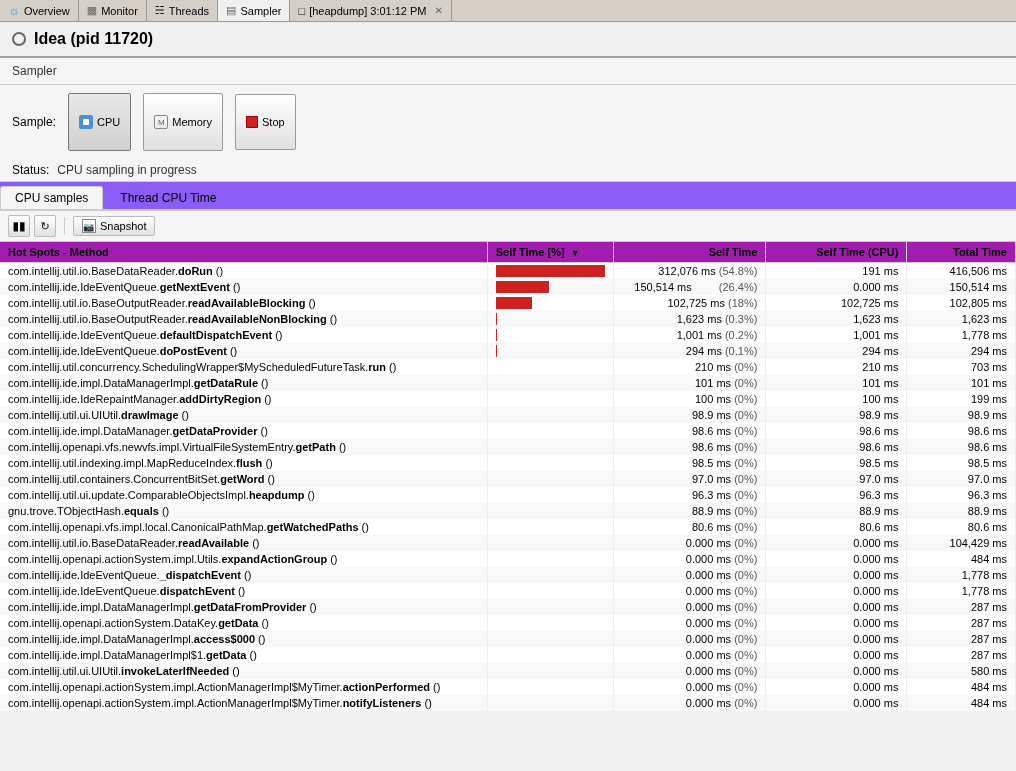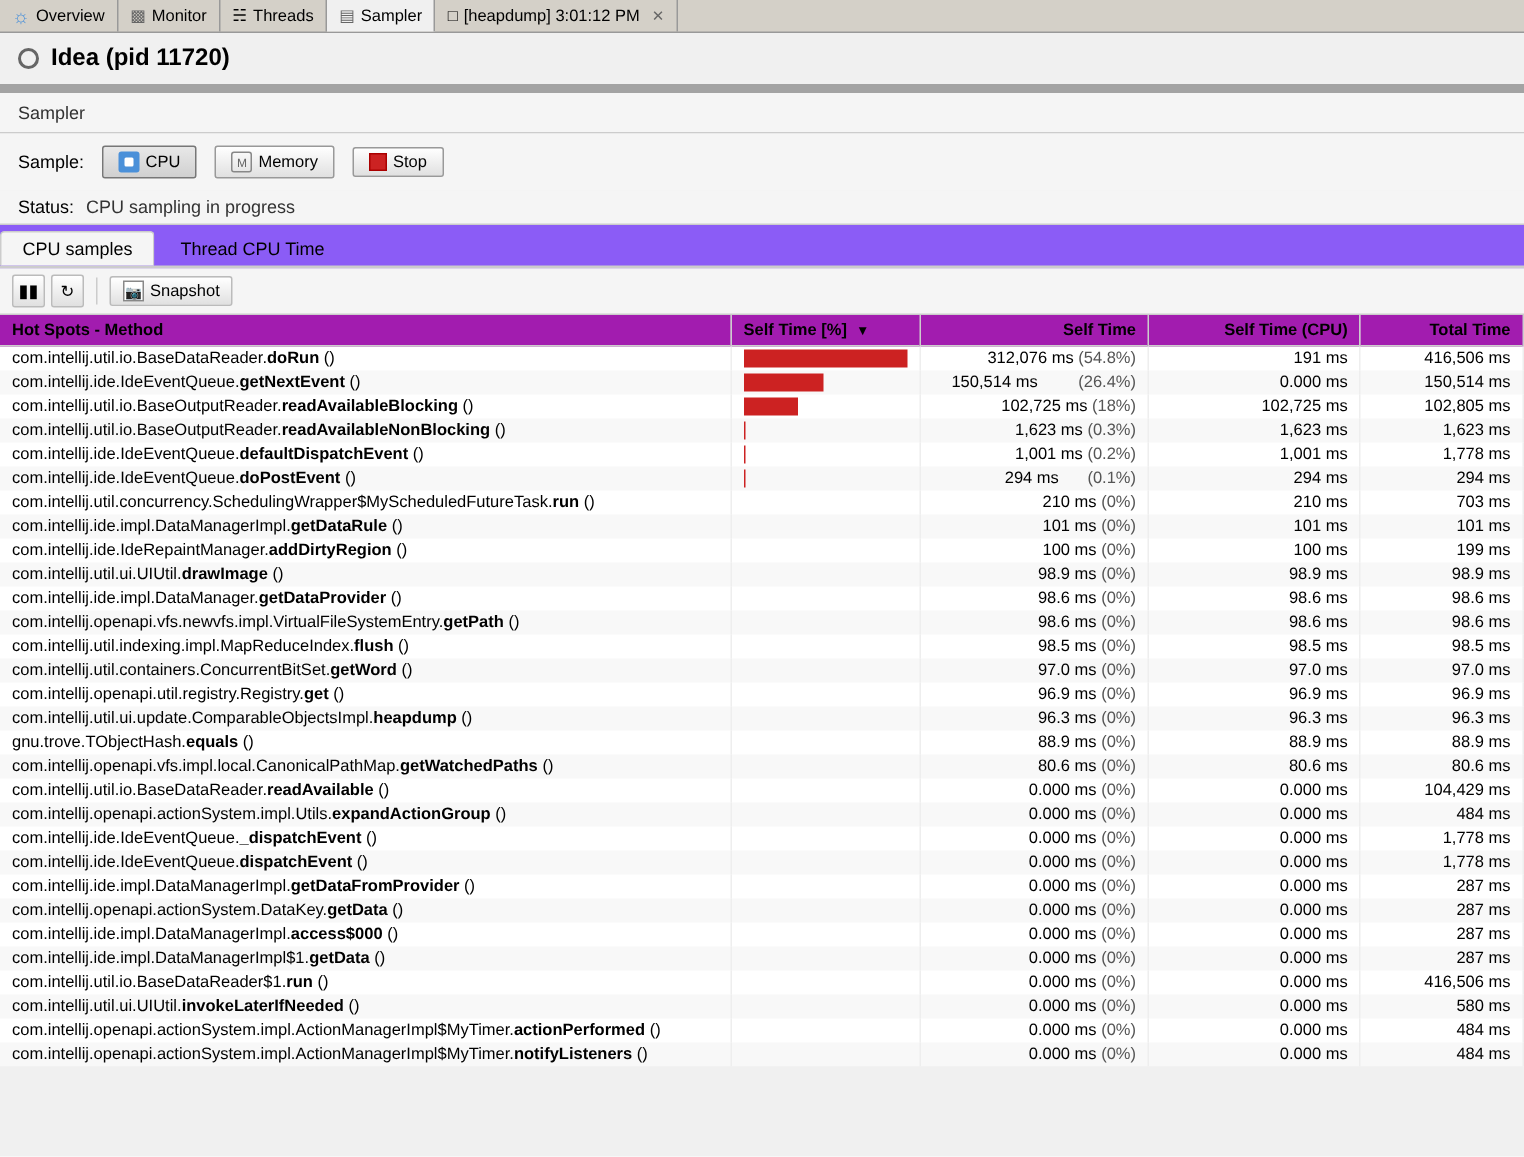--- a/index.html
+++ b/index.html
@@ -31,21 +31,21 @@
       margin-left: 4px;
       font-size: 10px;
       color: #666;
       cursor: pointer;
     }
 
     
     .title-bar {
       background: #f0f0f0;
       padding: 8px 12px;
-      border-bottom: 6px solid #a3a3a3;
+      border-bottom: 2px solid #a3a3a3;
       display: flex;
       align-items: center;
       gap: 8px;
     }
     .title-circle {
       width: 14px;
       height: 14px;
       border: 2px solid #666;
       border-radius: 50%;
       flex-shrink: 0;
@@ -73,21 +73,21 @@
       background: #f5f5f5;
     }
     .sample-label {
       font-size: 12px;
       font-weight: normal;
     }
     .btn {
       display: flex;
       align-items: center;
       gap: 4px;
-      padding: 3px 10px;
+      padding: 21px 10px;
       border: 1px solid #999;
       background: linear-gradient(to bottom, #ffffff, #e0e0e0);
       cursor: pointer;
       font-size: 11px;
       border-radius: 2px;
     }
     .btn.active {
       background: linear-gradient(to bottom, #e8e8e8, #d0d0d0);
       border-color: #777;
     }
@@ -377,21 +377,21 @@
           </td>
           <td class="right"><span>1,001 ms</span> <span style="color:#555;">(0.2%)</span></td>
           <td class="right">1,001 ms</td>
           <td class="right">1,778 ms</td>
         </tr>
         <tr>
           <td><span>com.intellij.ide.IdeEventQueue.</span><span class="method-bold">doPostEvent</span><span> ()</span></td>
           <td class="bar-cell">
             <div class="bar-wrap"><div class="bar-fill" style="width:0.2px;"></div></div>
           </td>
-          <td class="right"><span>294 ms</span> <span style="color:#555;margin-left:16px;">(0.1%)</span></td>
+          <td class="right"><span>294 ms</span> <span style="color:#555;">(0.1%)</span></td>
           <td class="right">294 ms</td>
           <td class="right">294 ms</td>
         </tr>
         <tr>
           <td><span>com.intellij.util.concurrency.SchedulingWrapper$MyScheduledFutureTask.</span><span class="method-bold">run</span><span> ()</span></td>
           <td class="bar-cell">
             <div class="bar-wrap"><div class="bar-fill" style="width:0px;"></div></div>
           </td>
           <td class="right"><span>210 ms</span> <span style="color:#555;">(0%)</span></td>
           <td class="right">210 ms</td>
@@ -454,29 +454,20 @@
         <tr>
           <td><span>com.intellij.util.containers.ConcurrentBitSet.</span><span class="method-bold">getWord</span><span> ()</span></td>
           <td class="bar-cell">
             <div class="bar-wrap"><div class="bar-fill" style="width:0px;"></div></div>
           </td>
           <td class="right"><span>97.0 ms</span> <span style="color:#555;">(0%)</span></td>
           <td class="right">97.0 ms</td>
           <td class="right">97.0 ms</td>
         </tr>
         <tr>
-          <td><span>com.intellij.openapi.util.registry.Registry.</span><span class="method-bold">get</span><span> ()</span></td>
-          <td class="bar-cell">
-            <div class="bar-wrap"><div class="bar-fill" style="width:0px;"></div></div>
-          </td>
-          <td class="right"><span>96.9 ms</span> <span style="color:#555;">(0%)</span></td>
-          <td class="right">96.9 ms</td>
-          <td class="right">96.9 ms</td>
-        </tr>
-        <tr>
           <td><span>com.intellij.util.ui.update.ComparableObjectsImpl.</span><span class="method-bold">heapdump</span><span> ()</span></td>
           <td class="bar-cell">
             <div class="bar-wrap"><div class="bar-fill" style="width:0px;"></div></div>
           </td>
           <td class="right"><span>96.3 ms</span> <span style="color:#555;">(0%)</span></td>
           <td class="right">96.3 ms</td>
           <td class="right">96.3 ms</td>
         </tr>
         <tr>
           <td><span>gnu.trove.TObjectHash.</span><span class="method-bold">equals</span><span> ()</span></td>
@@ -562,29 +553,20 @@
         <tr>
           <td><span>com.intellij.ide.impl.DataManagerImpl$1.</span><span class="method-bold">getData</span><span> ()</span></td>
           <td class="bar-cell">
             <div class="bar-wrap"><div class="bar-fill" style="width:0px;"></div></div>
           </td>
           <td class="right"><span>0.000 ms</span> <span style="color:#555;">(0%)</span></td>
           <td class="right">0.000 ms</td>
           <td class="right">287 ms</td>
         </tr>
         <tr>
-          <td><span>com.intellij.util.io.BaseDataReader$1.</span><span class="method-bold">run</span><span> ()</span></td>
-          <td class="bar-cell">
-            <div class="bar-wrap"><div class="bar-fill" style="width:0px;"></div></div>
-          </td>
-          <td class="right"><span>0.000 ms</span> <span style="color:#555;">(0%)</span></td>
-          <td class="right">0.000 ms</td>
-          <td class="right">416,506 ms</td>
-        </tr>
-        <tr>
           <td><span>com.intellij.util.ui.UIUtil.</span><span class="method-bold">invokeLaterIfNeeded</span><span> ()</span></td>
           <td class="bar-cell">
             <div class="bar-wrap"><div class="bar-fill" style="width:0px;"></div></div>
           </td>
           <td class="right"><span>0.000 ms</span> <span style="color:#555;">(0%)</span></td>
           <td class="right">0.000 ms</td>
           <td class="right">580 ms</td>
         </tr>
         <tr>
           <td><span>com.intellij.openapi.actionSystem.impl.ActionManagerImpl$MyTimer.</span><span class="method-bold">actionPerformed</span><span> ()</span></td>

